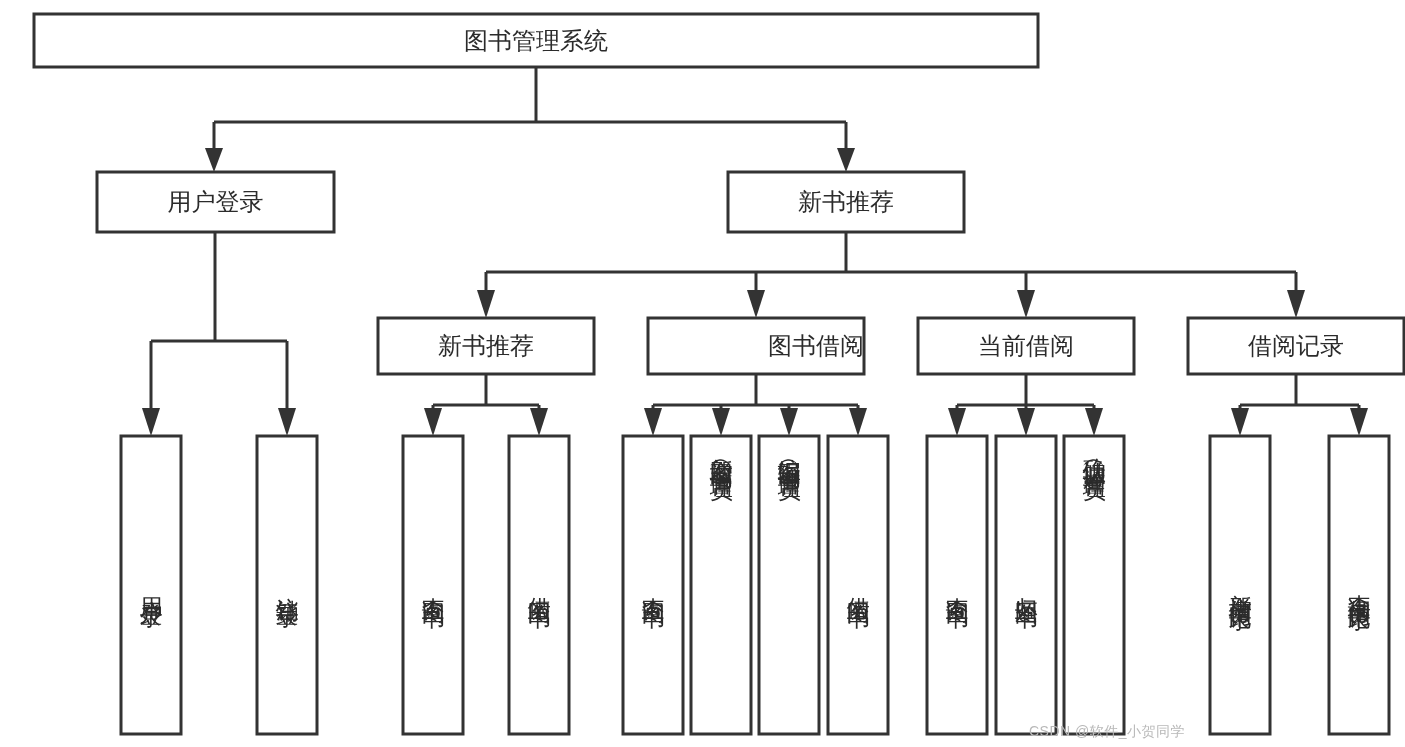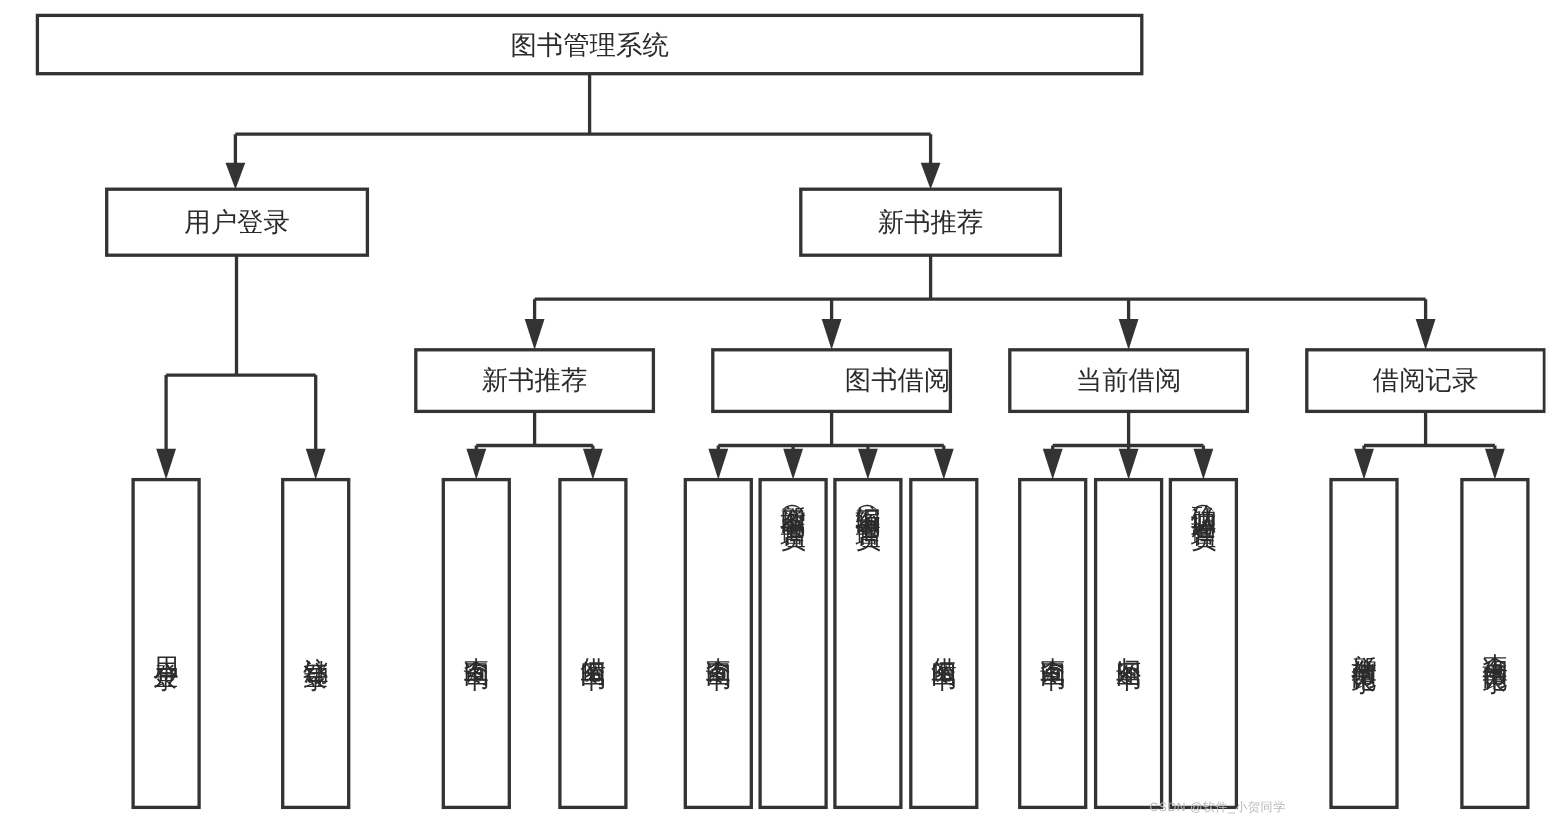--- a/index.html
+++ b/index.html
@@ -66,24 +66,24 @@
     pointer-events: none;
   }
   .hlabel-wrap span {
     font-family: "Liberation Sans", "DejaVu Sans", sans-serif;
     font-size: 24px;
     color: #2b2b2b;
     white-space: nowrap;
   }
   #watermark {
     position: absolute;
-    right: 20px;
+    right: 4px;
     bottom: 6px;
     font-family: "Liberation Sans", "DejaVu Sans", sans-serif;
-    font-size: 11px;
+    font-size: 14px;
     color: #b8b8b8;
     letter-spacing: 0.5px;
     user-select: none;
   }
 </style>
 </head>
 <body>
 
 <div id="diagram-root">
 

